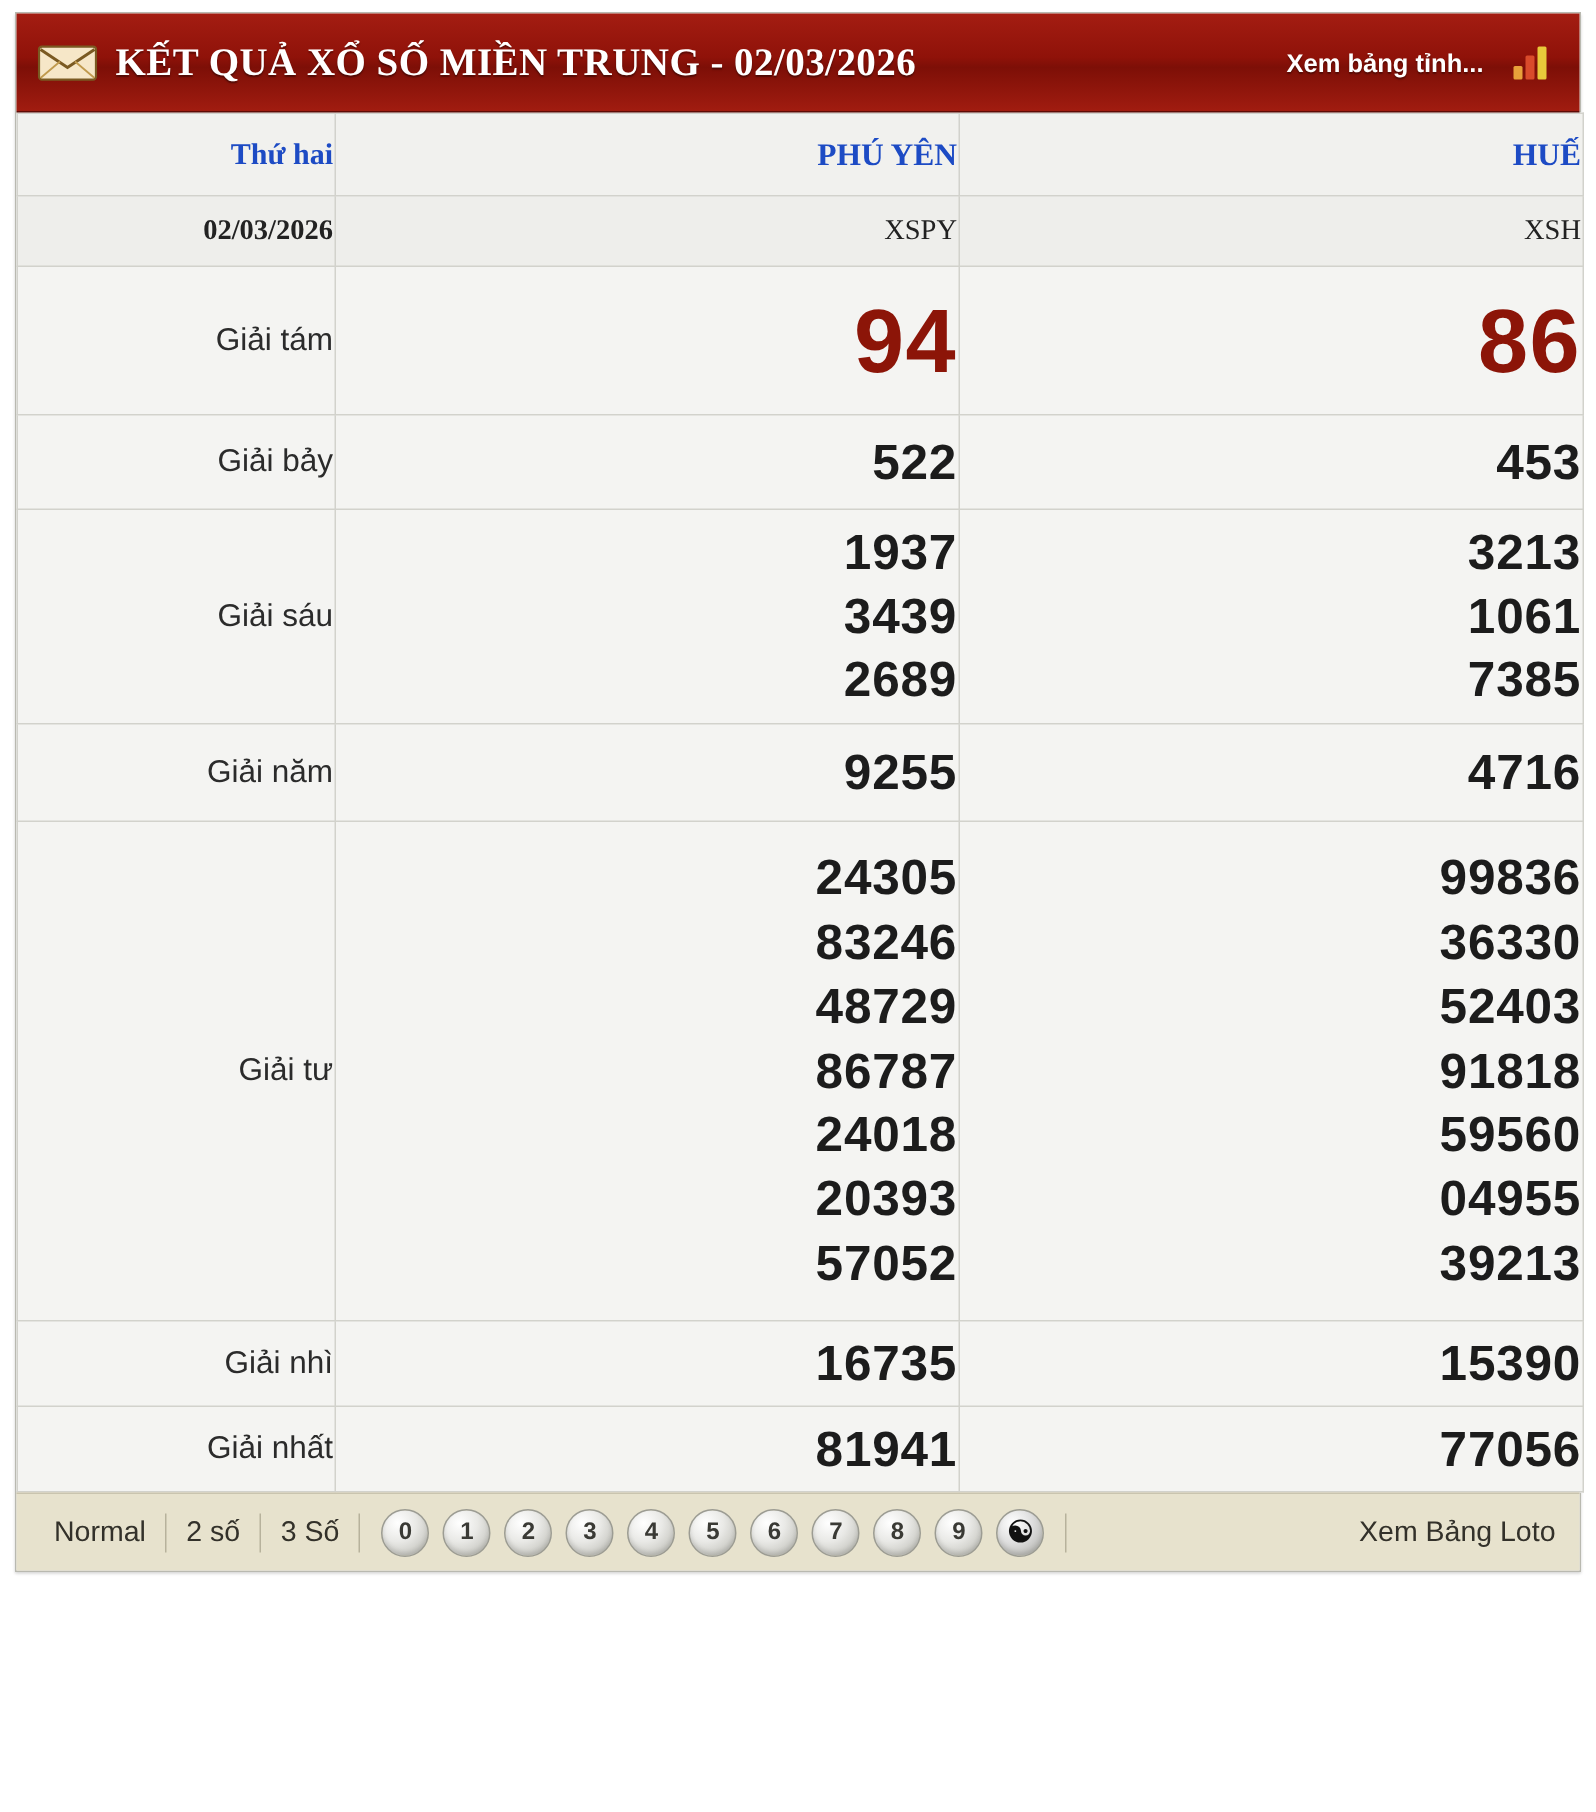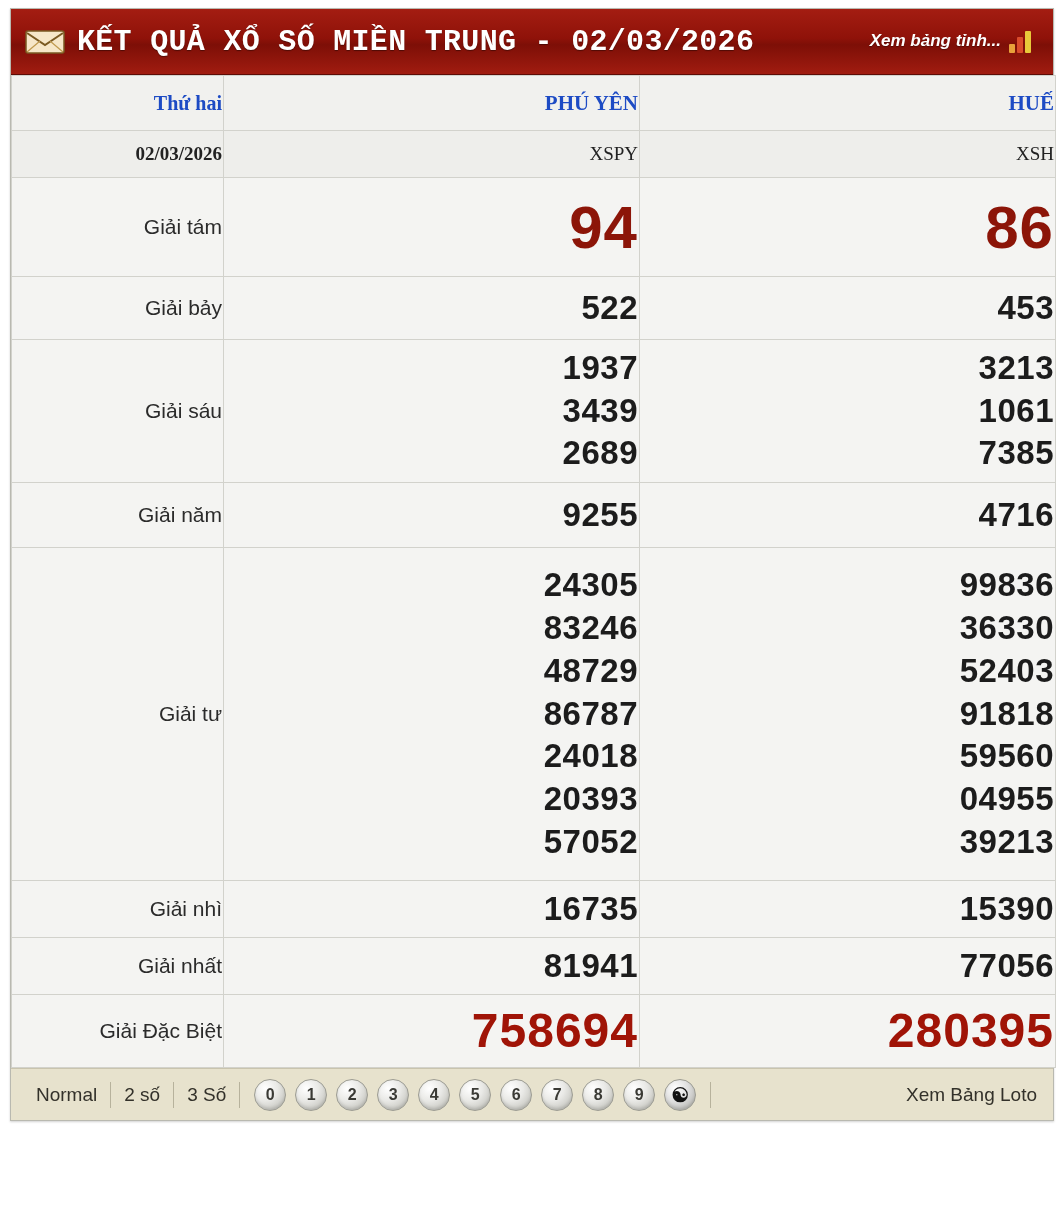--- a/index.html
+++ b/index.html
@@ -47,36 +47,35 @@
     flex: 0 0 auto;
     margin-right: 12px;
     display: flex;
     align-items: center;
     justify-content: center;
   }
   .mail-icon svg { display:block; }
 
   .header-title {
     color: #ffffff;
-    font-family: Liberation Mono, monospace;
-    font-weight: bold;
-    font-size: 30px;
+    font-family: Liberation Serif, serif;
+    font-weight: bold;
+    font-size: 26px;
     letter-spacing: 0.3px;
     white-space: nowrap;
     text-shadow: 0 1px 1px rgba(0,0,0,0.4);
     flex: 0 0 auto;
   }
 
   .header-right {
     margin-left: auto;
     display: flex;
-    align-items: flex-start;
-    gap: 8px;
+    align-items: flex-end;
+    gap: 20px;
     padding-right: 4px;
-    font-style: italic;
   }
   .header-link {
     color: #ffffff;
     font-size: 17px;
     font-weight: bold;
     white-space: nowrap;
     text-shadow: 0 1px 1px rgba(0,0,0,0.35);
     cursor: pointer;
   }
   .chart-icon {
@@ -354,29 +353,20 @@
         <tr class="row-g1">
           <td class="lbl">Giải nhất</td>
           <td class="num">
               <div>81941</div>
             </td>
           <td class="num">
               <div>77056</div>
             </td>
         </tr>
 
-        <tr class="row-db">
-          <td class="lbl">Giải Đặc Biệt</td>
-          <td class="num special">
-              <div>758694</div>
-            </td>
-          <td class="num special">
-              <div>280395</div>
-            </td>
-        </tr>
       </tbody>
     </table>
 
     <div class="footer">
       <span class="foot-item">Normal</span>
       <span class="foot-sep"></span>
       <span class="foot-item">2 số</span>
       <span class="foot-sep"></span>
       <span class="foot-item">3 Số</span>
       <span class="foot-sep"></span>

